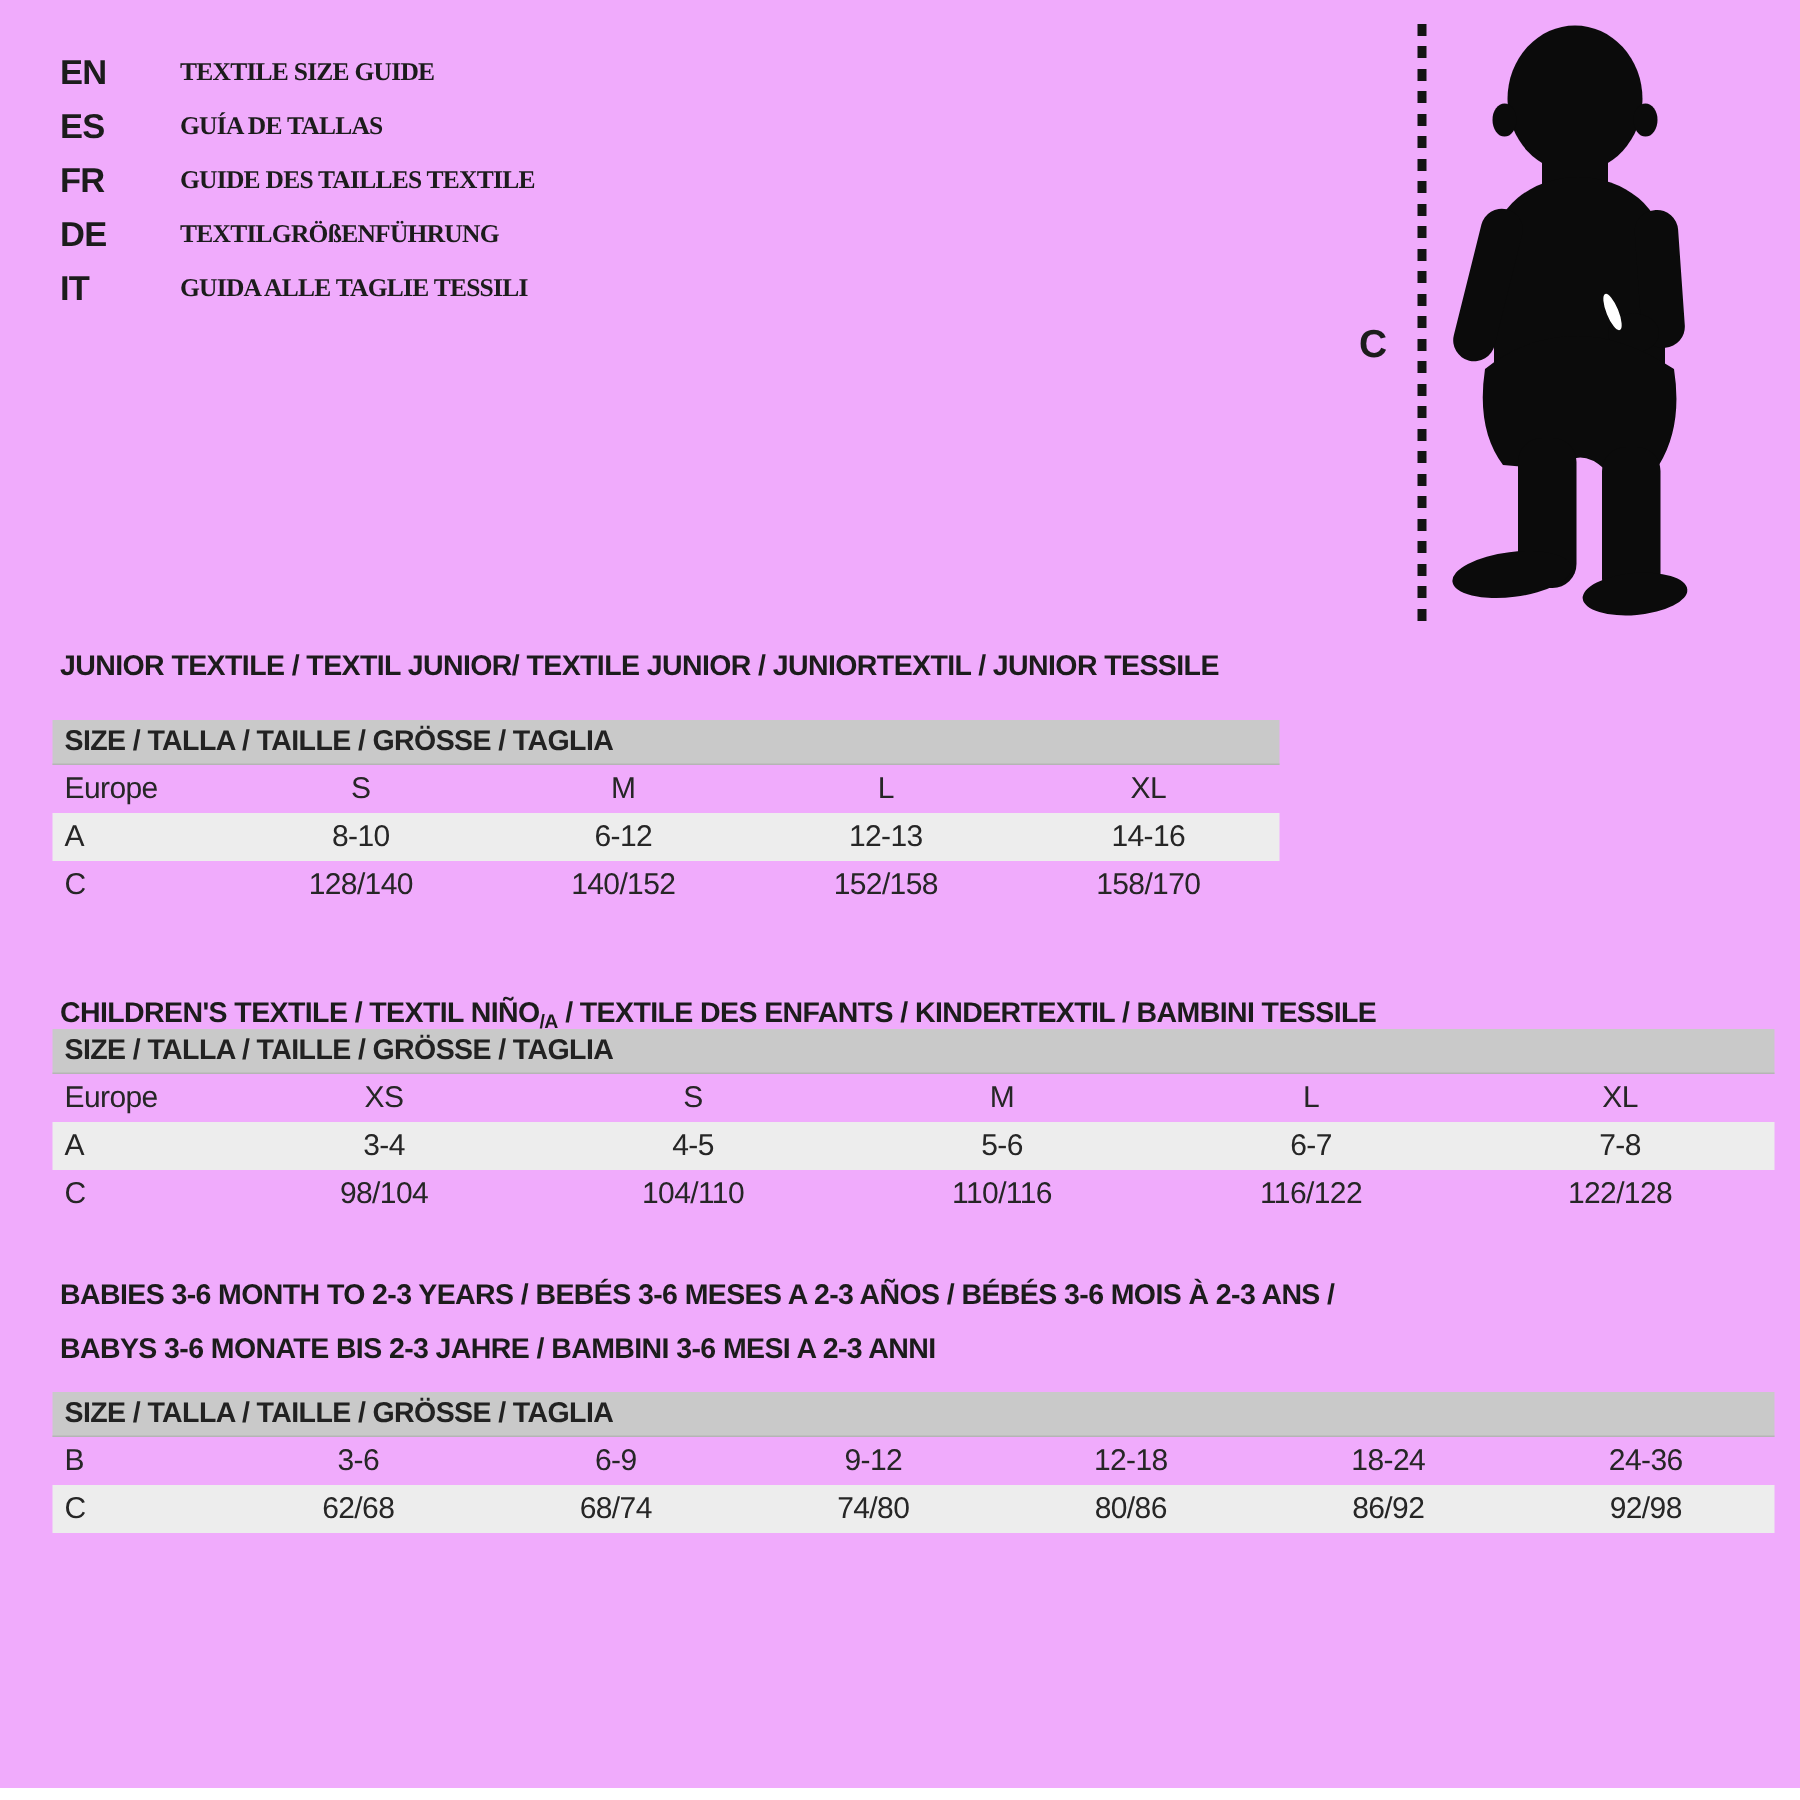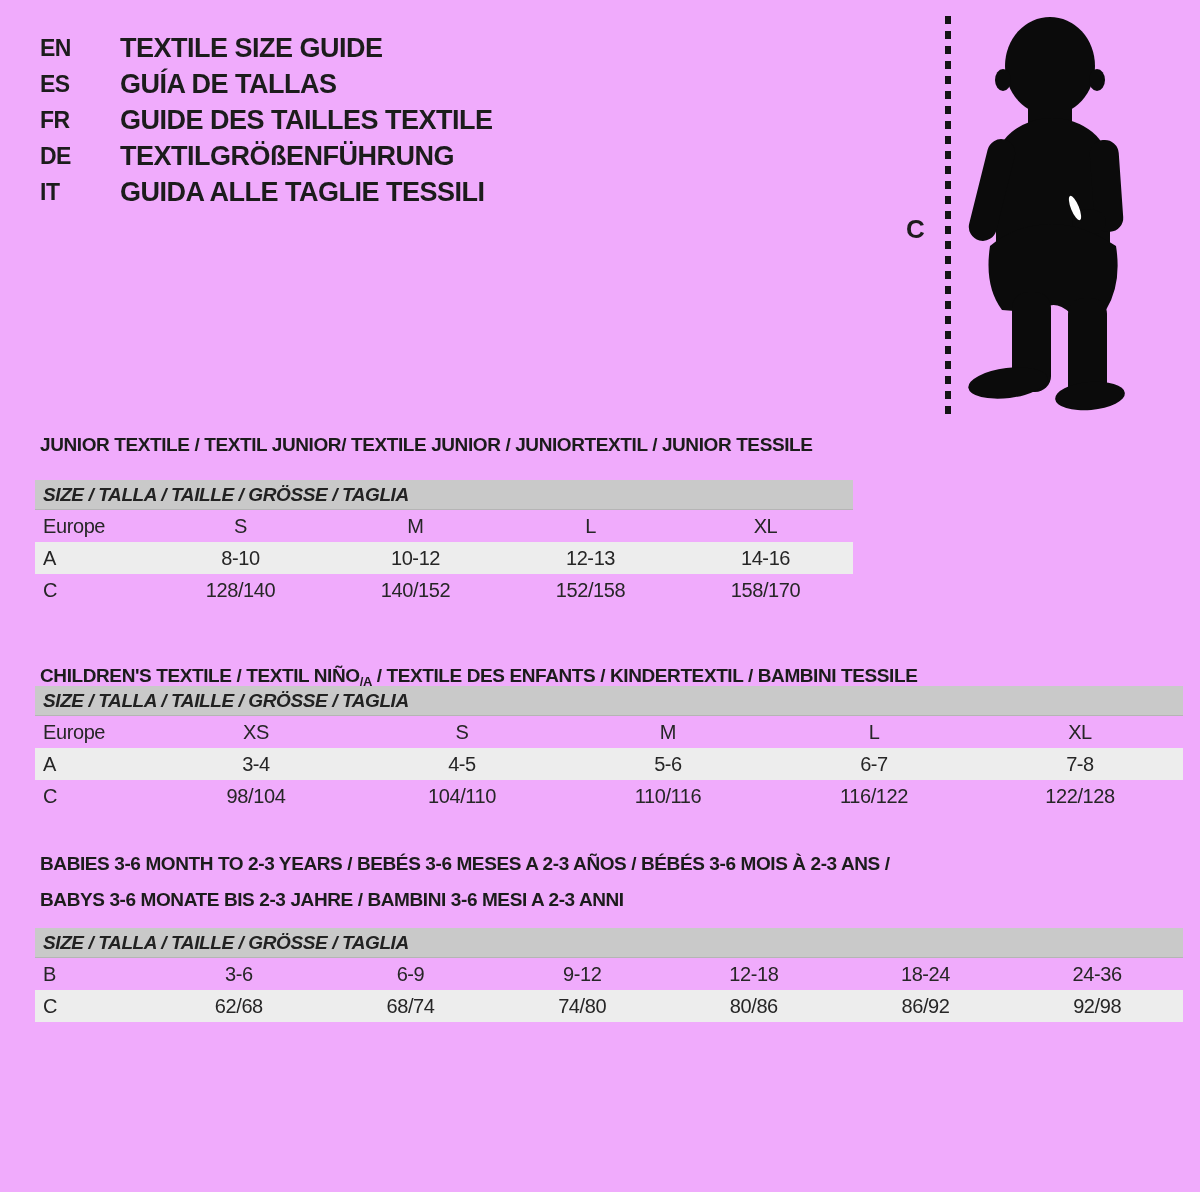--- a/index.html
+++ b/index.html
@@ -14,21 +14,21 @@
     overflow: hidden;
   }
 
   
   .lang-list { position: absolute; left: 40px; top: 30px; }
   .lang-row { display: flex; height: 36px; align-items: center; }
   .lang-code {
     width: 80px; font-weight: 700; font-size: 23px;
     letter-spacing: -0.5px;
   }
-  .lang-label { font-weight: 700; font-size: 27px; letter-spacing: -0.5px; }
+  .lang-label { font-weight: 700; font-size: 17px; letter-spacing: -0.5px; font-family: Liberation Serif, serif; }
 
   
   .measure-line {
     position: absolute; left: 945px; top: 16px;
     width: 6px; height: 404px;
     background: repeating-linear-gradient(to bottom, #141414 0px, #141414 8px, transparent 8px, transparent 15px);
   }
   .measure-label {
     position: absolute; left: 906px; top: 214px;
     font-size: 26px; font-weight: 700;
@@ -45,21 +45,20 @@
   .two-line { line-height: 36px; white-space: normal; width: 930px; }
 
   
   .size-table { position: absolute; left: 35px; }
   .size-table .thead {
     height: 30px; line-height: 30px;
     background: #c9c9c9; border-bottom: 1px solid #b5b5b5;
     padding-left: 8px;
     font-size: 19px; font-weight: 700; letter-spacing: -0.4px;
     color: #222222;
-    font-style: italic;
   }
   .trow { display: grid; height: 32px; align-items: center; }
   .trow.shaded { background: #ededed; }
   .cols4 { grid-template-columns: 118px repeat(4, 1fr); }
   .cols5 { grid-template-columns: 118px repeat(5, 1fr); }
   .cols6 { grid-template-columns: 118px repeat(6, 1fr); }
   .cell {
     text-align: center; font-size: 20px; letter-spacing: -0.4px;
     color: #262626;
   }
@@ -131,21 +130,21 @@
     <div class="trow cols4">
       <span class="cell row-label">Europe</span>
       <span class="cell">S</span>
       <span class="cell">M</span>
       <span class="cell">L</span>
       <span class="cell">XL</span>
     </div>
     <div class="trow cols4 shaded">
       <span class="cell row-label">A</span>
       <span class="cell">8-10</span>
-      <span class="cell">10-12</span>
+      <span class="cell">6-12</span>
       <span class="cell">12-13</span>
       <span class="cell">14-16</span>
     </div>
     <div class="trow cols4">
       <span class="cell row-label">C</span>
       <span class="cell">128/140</span>
       <span class="cell">140/152</span>
       <span class="cell">152/158</span>
       <span class="cell">158/170</span>
     </div>

